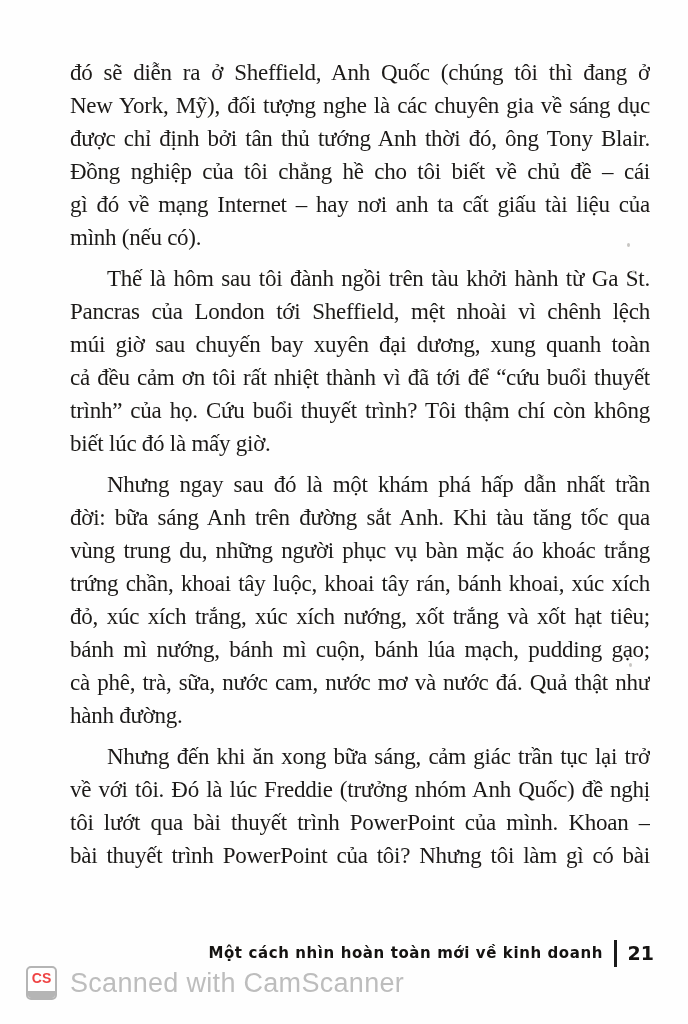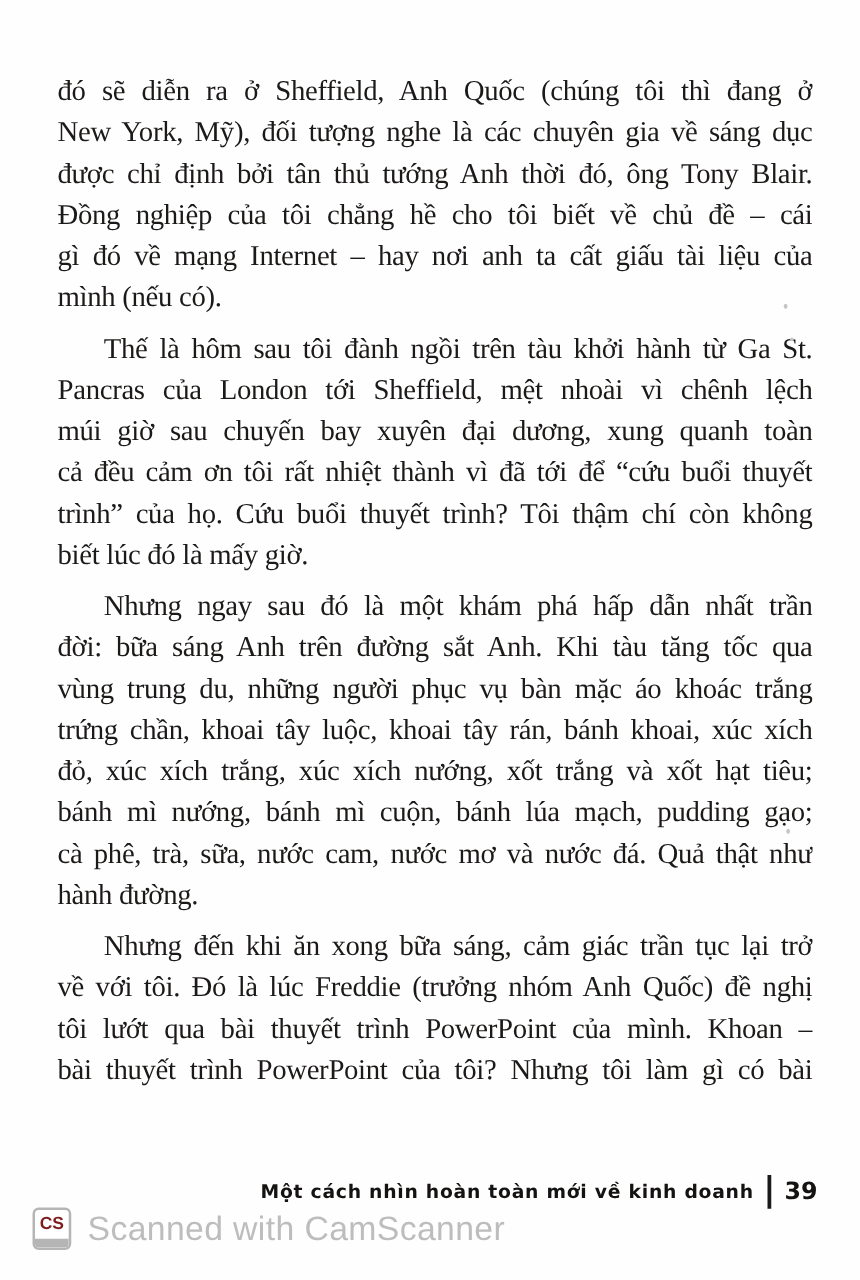--- a/index.html
+++ b/index.html
@@ -22,20 +22,21 @@
     letter-spacing: -0.25px;
   }
   .para + .para { margin-top: 8px; }
   .line {
     height: 33px;
     line-height: 33px;
     white-space: nowrap;
     overflow: hidden;
     text-align: justify;
     text-align-last: justify;
+    margin-left: 24px;
   }
   .line.lastline { text-align-last: left; }
   .line.firstline.ind { text-indent: 37px; }
   .it { }
 
   .footer {
     position: absolute;
     top: 938px;
     right: 34px;
     height: 30px;
@@ -85,21 +86,21 @@
   }
   .cs-badge-text {
     position: absolute;
     top: 2px;
     left: 0;
     width: 100%;
     text-align: center;
     font-family: "Liberation Sans", sans-serif;
     font-size: 14px;
     font-weight: bold;
-    color: #7f1d1d;
+    color: #ef4444;
     letter-spacing: 0;
   }
   .cs-badge-strip {
     position: absolute;
     left: 0;
     bottom: 0;
     width: 100%;
     height: 7px;
     background: #b5b5b5;
   }
@@ -155,21 +156,21 @@
         <div class="line firstline ind"><span>Nhưng đến khi ăn xong bữa sáng, cảm giác trần tục lại trở</span></div>
         <div class="line"><span>về với tôi. Đó là lúc Freddie (trưởng nhóm Anh Quốc) đề nghị</span></div>
         <div class="line"><span>tôi lướt qua bài thuyết trình PowerPoint của mình. Khoan –</span></div>
         <div class="line"><span>bài thuyết trình PowerPoint </span><span class="it">của tôi</span><span>? Nhưng tôi làm gì có bài</span></div>
       </div>
     </div>
 
   <div class="footer">
     <span class="running-title">Một cách nhìn hoàn toàn mới về kinh doanh</span>
     <span class="footer-bar"></span>
-    <span class="page-number">39</span>
+    <span class="page-number">21</span>
   </div>
 
   <div class="watermark">
     <span class="cs-badge">
       <span class="cs-badge-text">CS</span>
       <span class="cs-badge-strip"></span>
     </span>
     <span class="wm-text">Scanned with CamScanner</span>
   </div>
 

